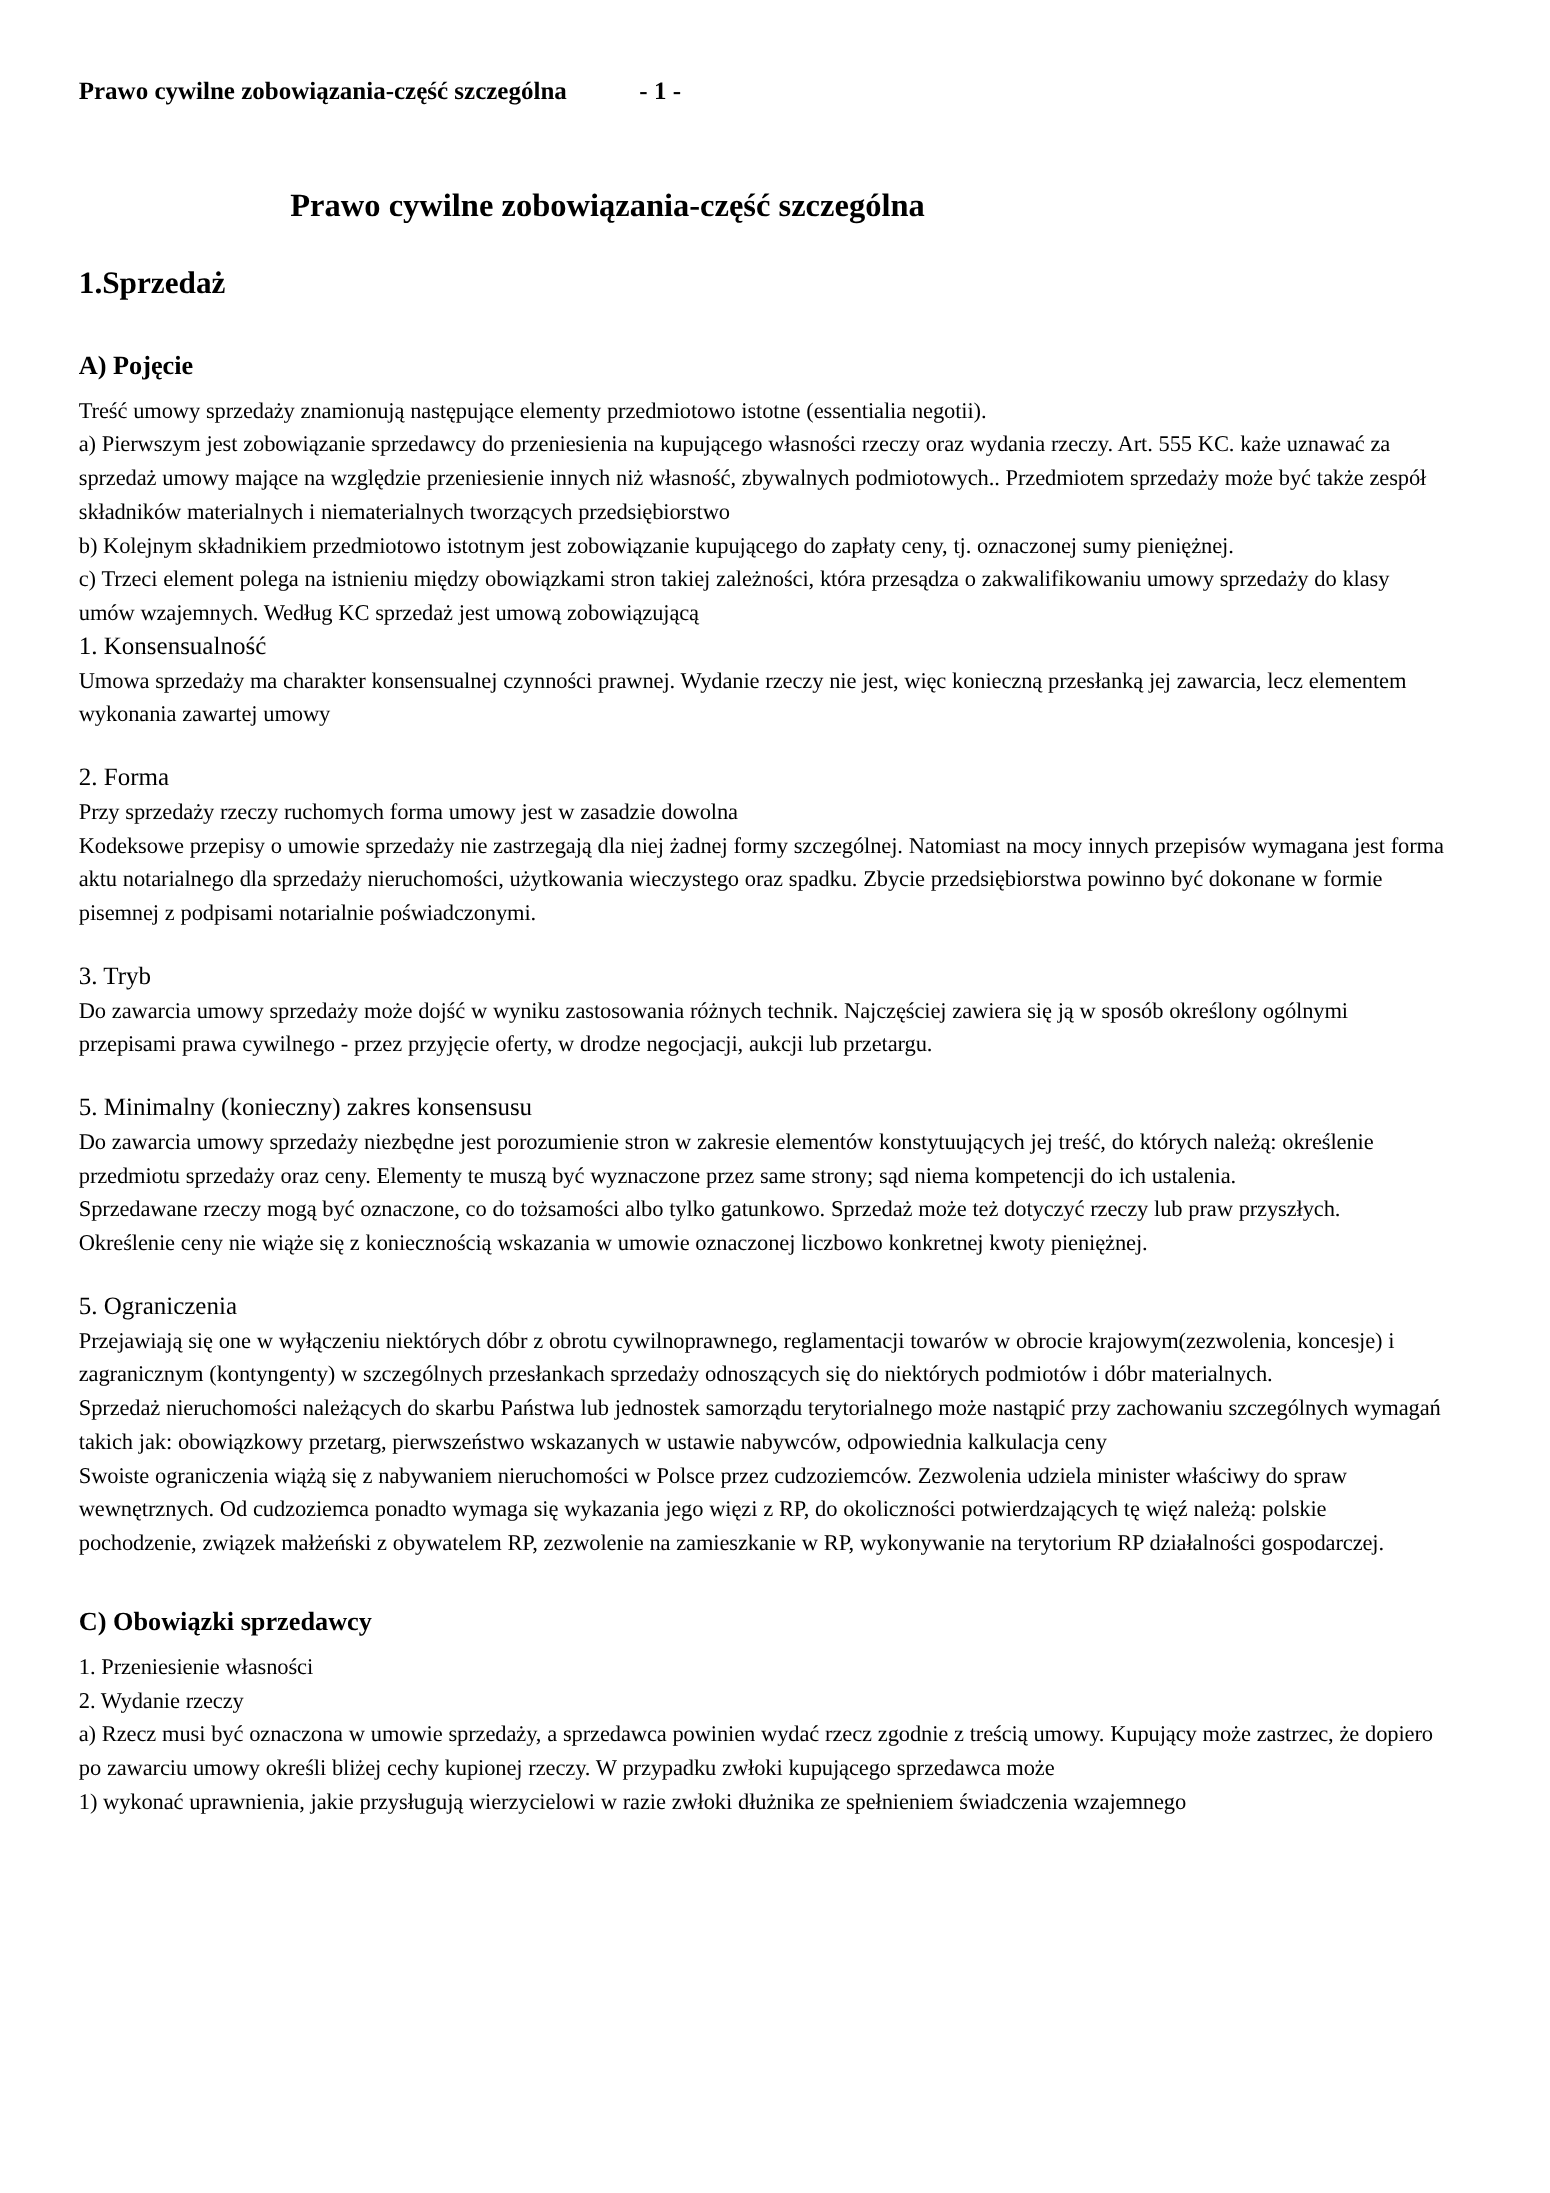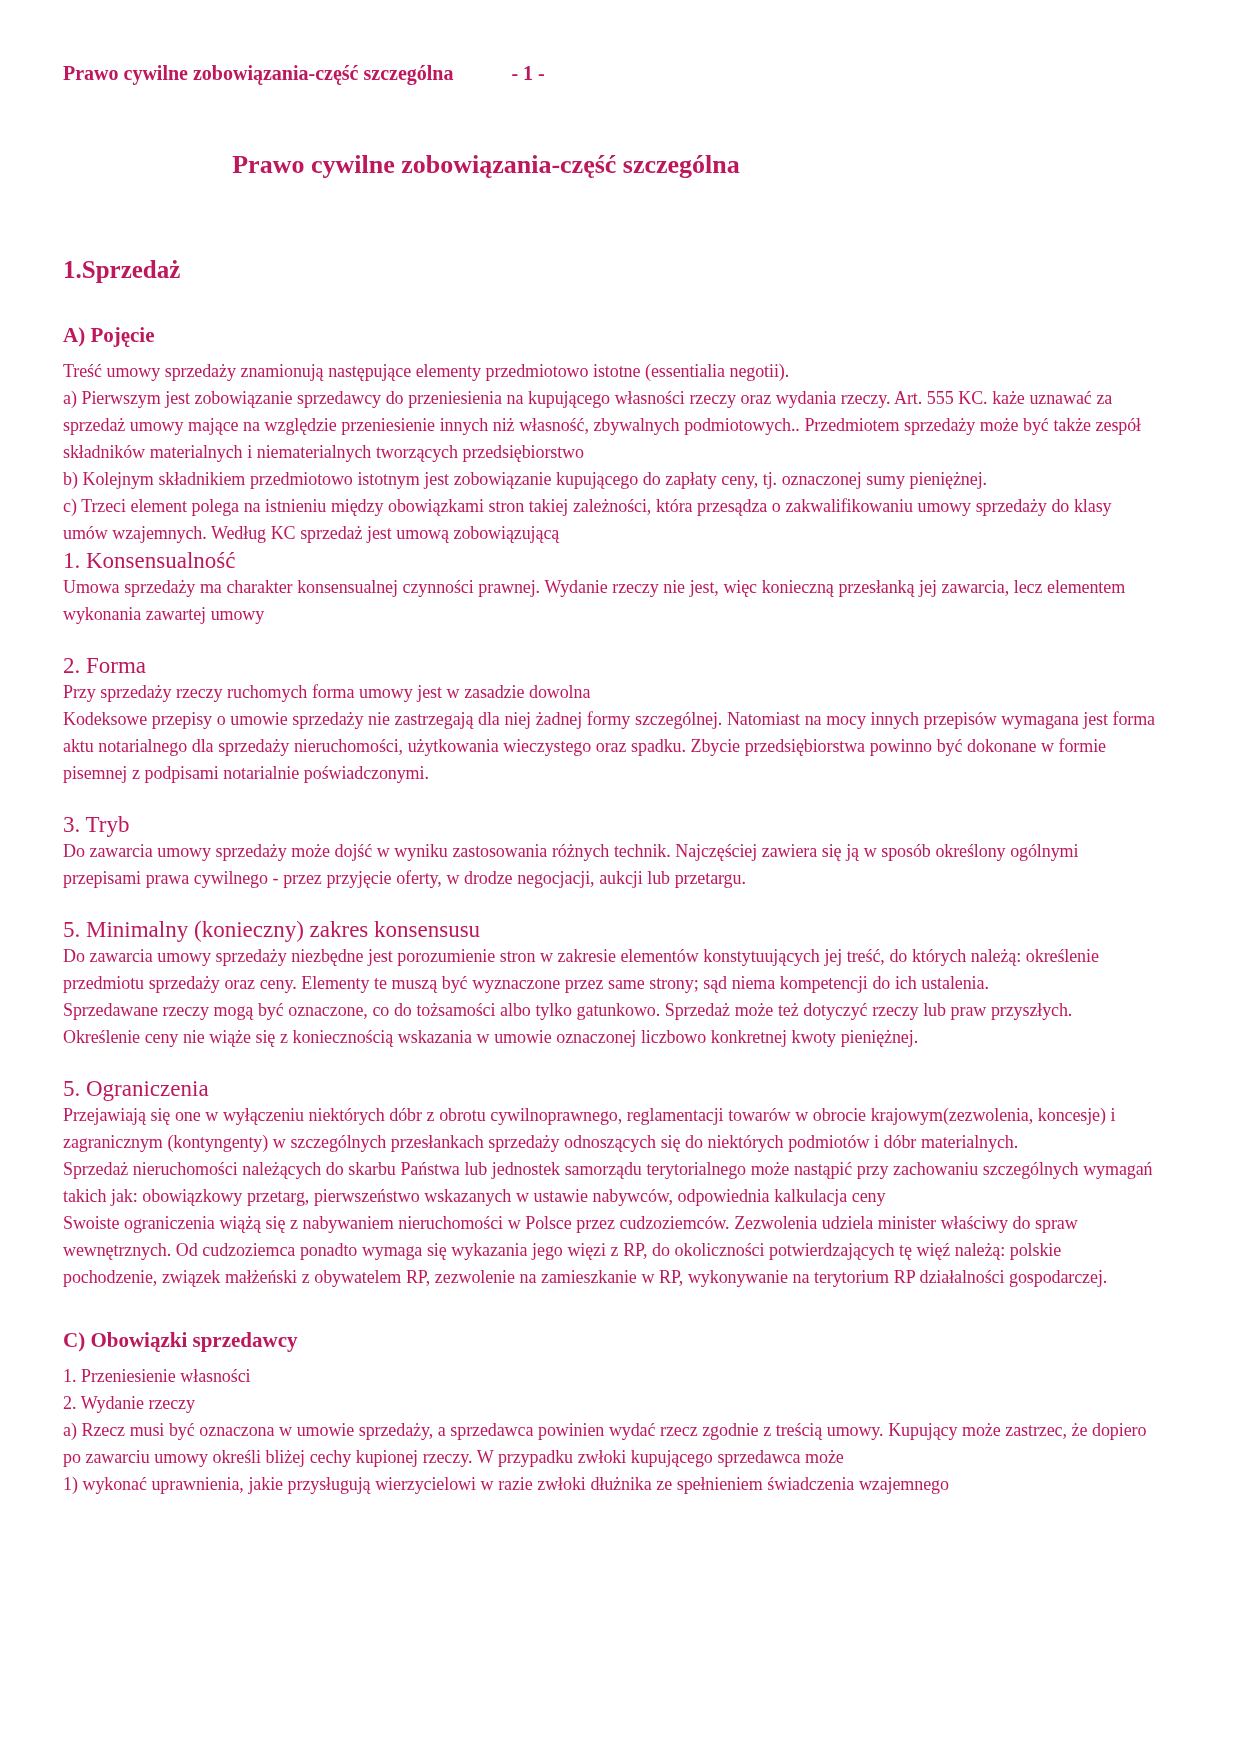--- a/index.html
+++ b/index.html
@@ -9,21 +9,21 @@
   }
   .page {
     position: relative;
     width: 1240px;
     height: 1754px;
     background: #ffffff;
     overflow: hidden;
     box-sizing: border-box;
     padding: 60px 58px 0 63px;
     font-family: "Liberation Serif", "DejaVu Serif", serif;
-    color: #be185d;
+    color: #000000;
     -webkit-font-smoothing: antialiased;
   }
   .running-header {
     font-size: 20px;
     line-height: 26px;
     font-weight: 600;
     white-space: nowrap;
   }
   .running-header .page-num {
     display: inline-block;
@@ -32,36 +32,36 @@
   }
   .doc-title {
     width: 846px;
     margin-top: 62px;
     text-align: center;
     font-size: 26px;
     line-height: 34px;
     font-weight: bold;
   }
   .chapter-heading {
-    margin-top: 72px;
+    margin-top: 29px;
     font-size: 25px;
     line-height: 32px;
     font-weight: bold;
   }
   .section { margin: 0; }
   .section-heading {
     margin: 32px 0 6px 0;
     font-size: 21px;
     line-height: 34px;
     font-weight: bold;
   }
   .subsection { margin-top: 24px; }
   .section > .subsection:first-of-type { margin-top: 0; }
   .subsection-heading {
-    font-size: 23px;
+    font-size: 20px;
     line-height: 27px;
     font-weight: normal;
     margin: 0;
   }
   .paragraph {
     margin: 0;
     max-width: 1096px;
     font-size: 18px;
     line-height: 27px;
     letter-spacing: -0.1px;

